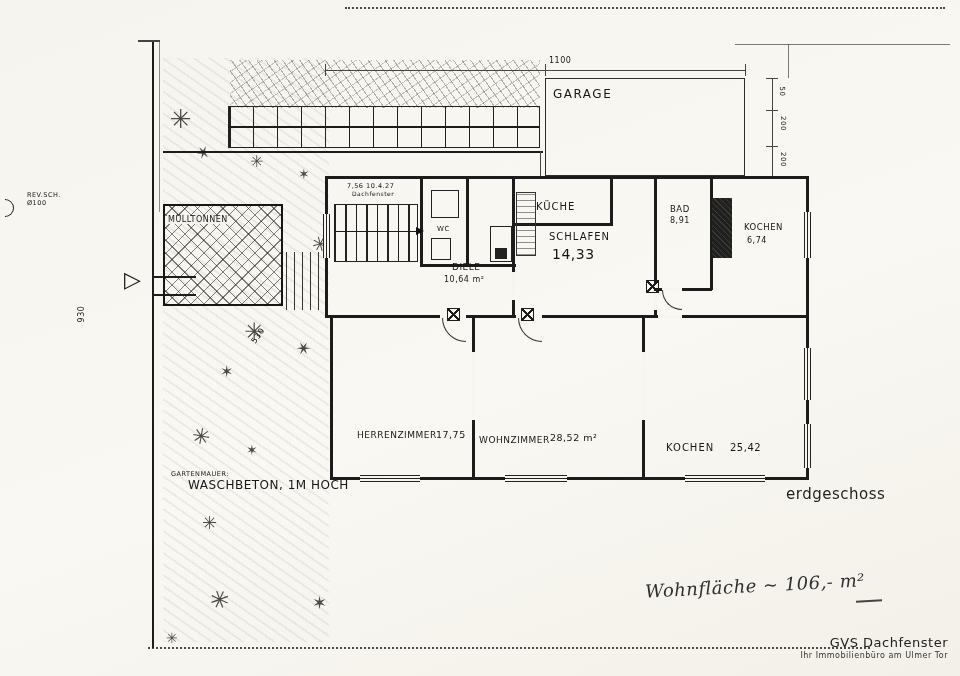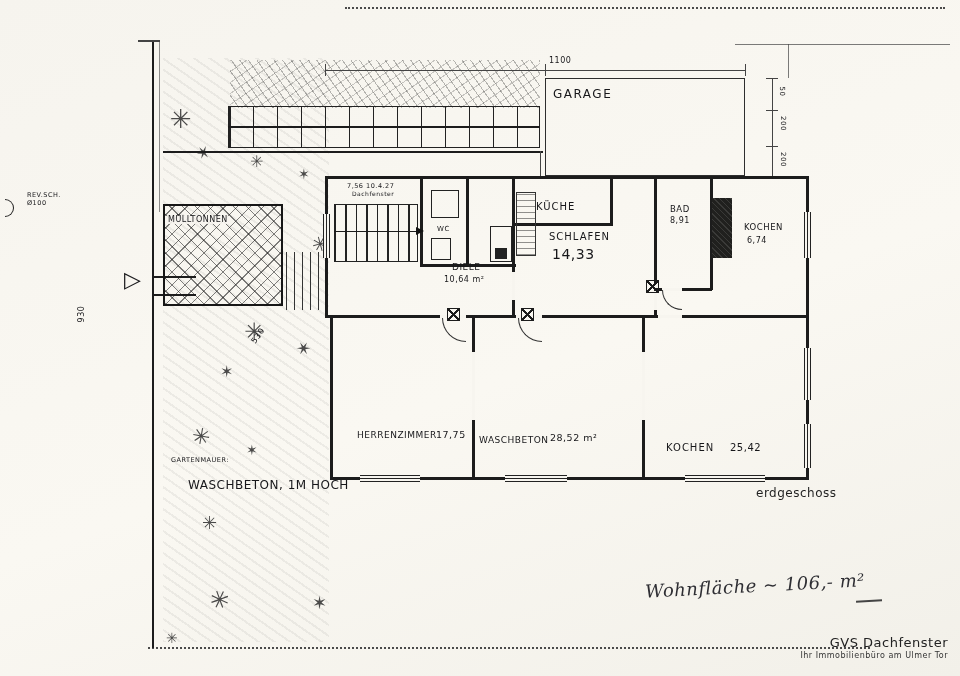--- a/index.html
+++ b/index.html
@@ -165,29 +165,29 @@
   <span class="lbl" style="left:552px;top:247px;font-size:14px">14,33</span>
   <span class="lbl" style="left:670px;top:205px;font-size:8.5px">BAD</span>
   <span class="lbl" style="left:670px;top:217px;font-size:8px">8,91</span>
   <span class="lbl" style="left:744px;top:223px;font-size:8.5px">KOCHEN</span>
   <span class="lbl" style="left:747px;top:237px;font-size:8px">6,74</span>
   <span class="lbl" style="left:452px;top:263px;font-size:9px">DIELE</span>
   <span class="lbl" style="left:444px;top:276px;font-size:8px">10,64 m²</span>
 
   <span class="lbl" style="left:357px;top:431px;font-size:9px">HERRENZIMMER</span>
   <span class="lbl" style="left:436px;top:430px;font-size:9.5px">17,75</span>
-  <span class="lbl" style="left:479px;top:436px;font-size:9px">WASCHBETON</span>
+  <span class="lbl" style="left:479px;top:436px;font-size:9px">WOHNZIMMER</span>
   <span class="lbl" style="left:550px;top:433px;font-size:9.5px">28,52 m²</span>
   <span class="lbl" style="left:666px;top:443px;font-size:10px;letter-spacing:1px">KOCHEN</span>
   <span class="lbl" style="left:730px;top:443px;font-size:10px">25,42</span>
 
-  <span class="lbl" style="left:171px;top:457px;font-size:6.5px">GARTENMAUER:</span>
+  <span class="lbl" style="left:171px;top:471px;font-size:6.5px">GARTENMAUER:</span>
   <span class="lbl" style="left:188px;top:479px;font-size:12px">WASCHBETON, 1M HOCH</span>
 
-  <span class="lbl" style="left:756px;top:487px;font-size:12px;color:#1f1f1f">erdgeschoss</span>
+  <span class="lbl" style="left:786px;top:487px;font-size:15px;color:#1f1f1f">erdgeschoss</span>
 
   <span class="lbl hand" style="left:645px;top:577px;font-size:18px;transform:rotate(-3deg)">Wohnfläche ~ 106,- m²</span>
   <div class="thin" style="left:856px;top:600px;width:26px;height:1.5px;transform:rotate(-3deg)"></div>
 
   <span class="lbl" style="left:810px;top:636px;width:138px;text-align:right;font-size:13px;color:#222">GVS Dachfenster</span>
   <span class="lbl" style="left:770px;top:652px;width:178px;text-align:right;font-size:8px;color:#333">Ihr Immobilienbüro am Ulmer Tor</span>
 
 </div>
 
 </body></html>

